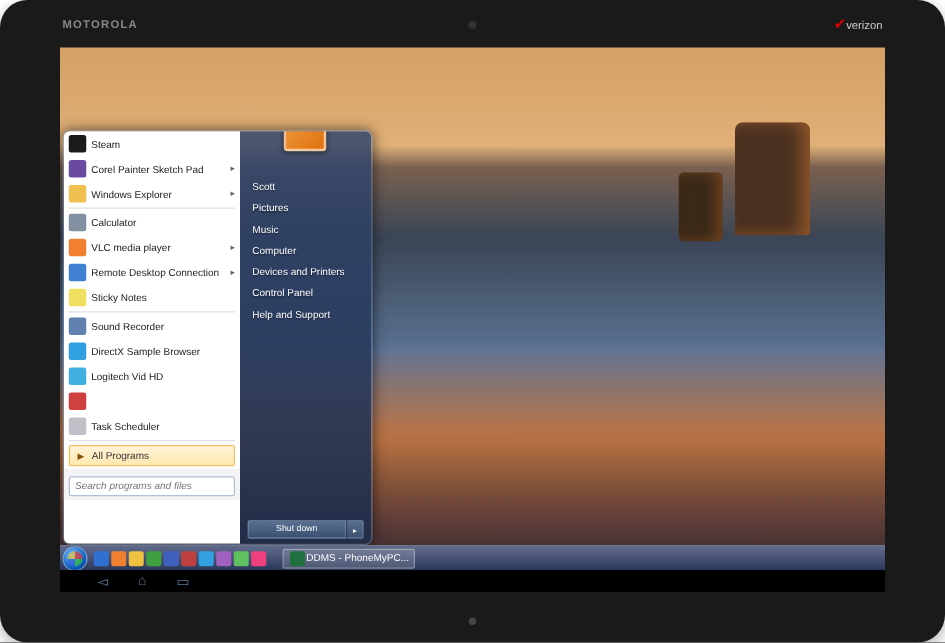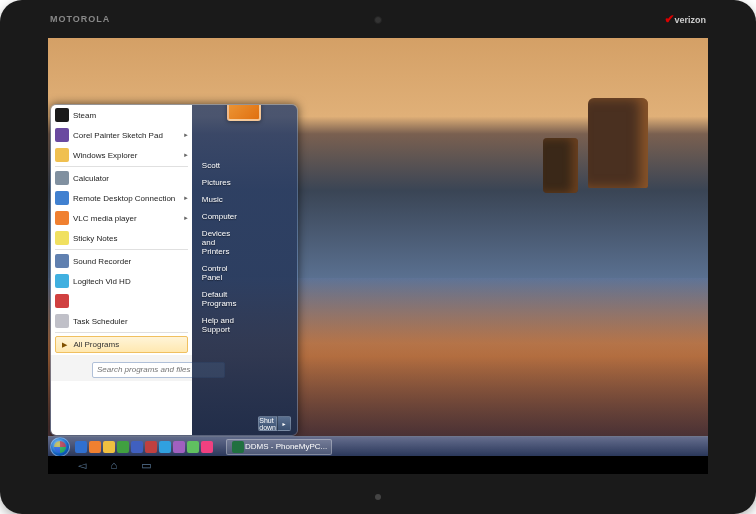--- a/index.html
+++ b/index.html
@@ -7,21 +7,21 @@
 
 .tablet-frame {
   width: 756px; height: 514px;
   background: #1a1a1a;
   border-radius: 22px;
   padding: 38px 48px 40px 48px;
   position: relative;
   box-shadow: 0 4px 12px rgba(0,0,0,0.3);
 }
 .brand-left { position: absolute; top: 14px; left: 50px; color: #888; font-size: 9px; font-weight: bold; letter-spacing: 1px; }
-.brand-right { position: absolute; top: 12px; right: 50px; color: #ccc; font-size: 9px; font-weight: bold; }
+.brand-right { position: absolute; top: 12px; right: 50px; color: #ccc; font-size: 9px; font-weight: normal; }
 .brand-right .tick { color: #d00; font-size: 12px; }
 .camera { position: absolute; top: 16px; left: 50%; transform: translateX(-50%); width: 8px; height: 8px; background: #333; border-radius: 50%; border: 1px solid #222; }
 .home-dot { position: absolute; bottom: 14px; left: 50%; transform: translateX(-50%); width: 6px; height: 6px; background: #444; border-radius: 50%; }
 
 .screen {
   width: 100%; height: 100%;
   background: linear-gradient(to bottom, #d4a066 0%, #e0b078 18%, #7a6050 22%, #3a4555 35%, #5a7090 55%, #c08050 70%, #302838 100%);
   position: relative;
   overflow: hidden;
 }
@@ -64,22 +64,22 @@
   border: 1px solid rgba(100,130,170,0.6);
 }
 .sm-left {
   width: 142px; background: #fff;
   display: flex; flex-direction: column;
   border-radius: 4px 0 0 4px;
 }
 .sm-right {
   width: 106px;
   background: linear-gradient(to bottom, rgba(50,70,110,0.85), rgba(30,45,75,0.92));
-  display: flex; flex-direction: row;
-  padding-top: 52px;
+  display: flex; flex-direction: column;
+  padding-top: 36px;
   position: relative;
 }
 .user-pic {
   position: absolute; top: -18px; left: 50%; transform: translateX(-50%);
   width: 34px; height: 34px;
   background: linear-gradient(135deg, #f0a040, #e07010);
   border: 2px solid rgba(255,255,255,0.5);
   border-radius: 3px;
   box-shadow: 0 1px 4px rgba(0,0,0,0.4);
 }
@@ -101,21 +101,20 @@
   display: flex; align-items: flex-end;
 }
 .all-prog .tri { margin-right: 6px; color: #805000; font-size: 7px; }
 .search-row { padding: 3px 4px; background: #f4f4f4; }
 .search-input {
   width: 100%; height: 16px;
   border: 1px solid #b0c0d8;
   border-radius: 2px;
   font-size: 8px; font-style: italic; color: #888;
   padding: 0 4px;
-  margin-left: 37px;
 }
 .sm-right-item {
   padding: 4px 10px;
   font-size: 8px; color: #fff;
   text-shadow: 0 1px 1px rgba(0,0,0,0.5);
 }
 .shutdown {
   margin: auto 6px 4px 6px;
   display: flex;
 }
@@ -169,37 +168,41 @@
               <span class="ico" style="background:#f0c050"></span>
     <span>Windows Explorer</span>
     <span class="arr">▸</span>
             </div>
             <div class="sm-divider"></div>
             <div class="sm-prog">
               <span class="ico" style="background:#8090a0"></span>
     <span>Calculator</span>
     </div>
             <div class="sm-prog">
+              <span class="ico" style="background:#f08030"></span>
+    <span>VLC media player</span>
+    <span class="arr">▸</span>
+            </div>
+            <div class="sm-prog">
               <span class="ico" style="background:#4080d0"></span>
     <span>Remote Desktop Connection</span>
     <span class="arr">▸</span>
             </div>
             <div class="sm-prog">
-              <span class="ico" style="background:#f08030"></span>
-    <span>VLC media player</span>
-    <span class="arr">▸</span>
-            </div>
-            <div class="sm-prog">
               <span class="ico" style="background:#f0e060"></span>
     <span>Sticky Notes</span>
     </div>
             <div class="sm-divider"></div>
             <div class="sm-prog">
               <span class="ico" style="background:#6080b0"></span>
     <span>Sound Recorder</span>
+    </div>
+            <div class="sm-prog">
+              <span class="ico" style="background:#30a0e0"></span>
+    <span>DirectX Sample Browser</span>
     </div>
             <div class="sm-prog">
               <span class="ico" style="background:#40b0e0"></span>
     <span>Logitech Vid HD</span>
     </div>
             <div class="sm-prog">
               <span class="ico" style="background:#d04040"></span>
     </div>
             <div class="sm-prog">
               <span class="ico" style="background:#c0c0c8"></span>
@@ -217,21 +220,20 @@
       </div>
       <div class="sm-right">
         <div class="user-pic"></div>
         <div id="right-list">
             <div class="sm-right-item">Scott</div>
             <div class="sm-right-item">Pictures</div>
             <div class="sm-right-item">Music</div>
             <div class="sm-right-item">Computer</div>
             <div class="sm-right-item">Devices and Printers</div>
             <div class="sm-right-item">Control Panel</div>
-            <div class="sm-right-item">Default Programs</div>
             <div class="sm-right-item">Help and Support</div>
           </div>
         <div class="shutdown">
           <div class="shutdown-btn">
               <span>Shut down</span>
             </div>
           <div class="shutdown-arr">▸</div>
         </div>
       </div>
     </div>

